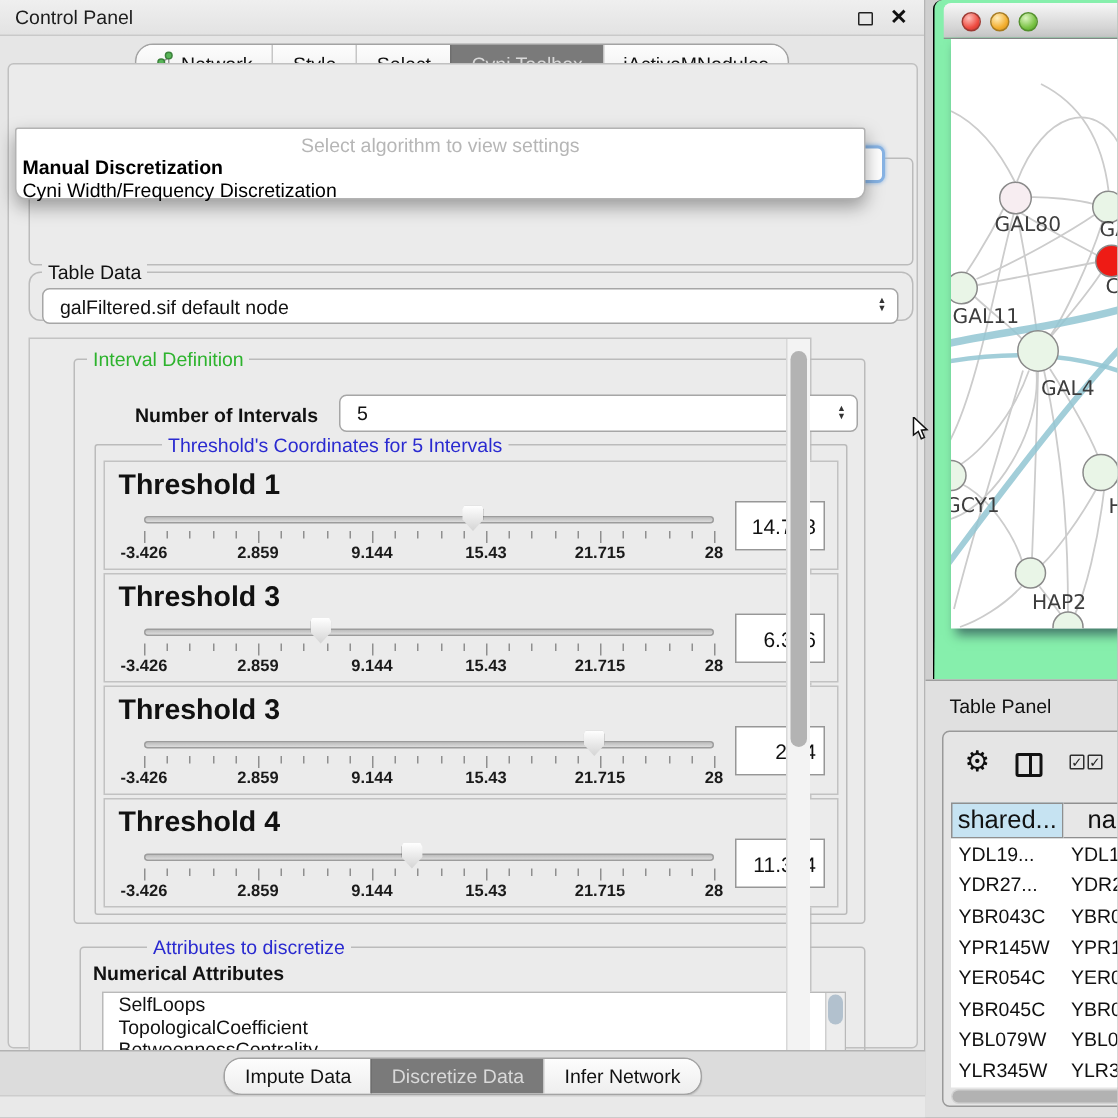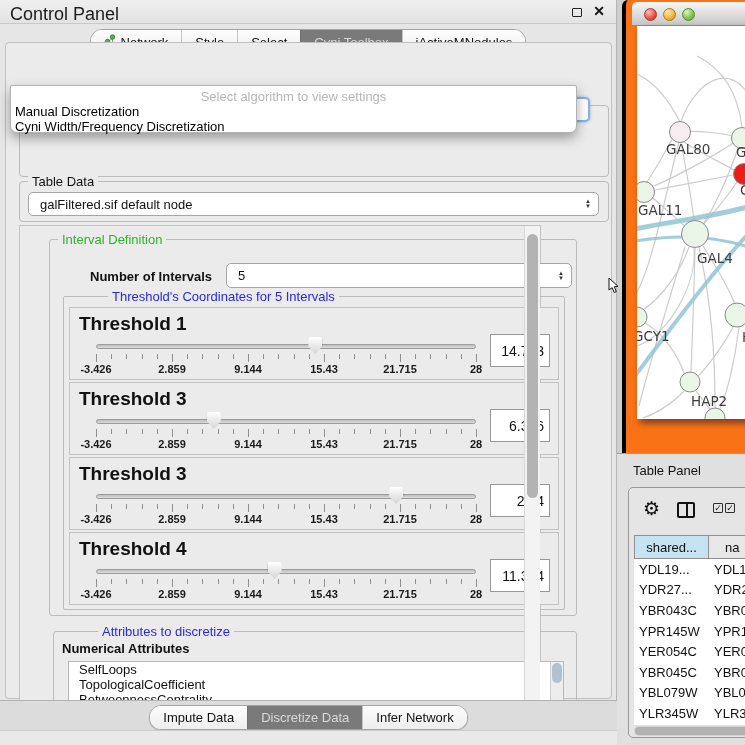--- a/index.html
+++ b/index.html
@@ -5,21 +5,21 @@
   * { margin:0; padding:0; box-sizing:border-box; }
   body { font-family:"Liberation Sans", sans-serif; background:#888; }
   .screen { position:relative; width:745px; height:745px; overflow:hidden;
             background:#cfcfcf; font-family:"Liberation Sans", sans-serif; }
 
   
   .control-panel { position:absolute; left:0; top:0; width:617px; height:745px;
                    background:#e6e6e6; border-right:1px solid #b5b5b5; }
   .cp-titlebar { position:absolute; left:0; top:0; width:100%; height:24px;
                  background:linear-gradient(#efefef,#e3e3e3); border-bottom:1px solid #c9c9c9; }
-  .cp-title { position:absolute; left:10px; top:4px; font-size:18px; color:#1c1c1c; }
+  .cp-title { position:absolute; left:10px; top:4px; font-size:13px; color:#1c1c1c; }
   .float-icon { position:absolute; right:34px; top:8px; width:10px; height:9px;
                 border:1.6px solid #222; border-radius:1px; }
   .close-icon { position:absolute; right:11px; top:3px; font-size:14px; font-weight:bold; color:#111; }
 
   .tab-group { display:inline-flex; border:1px solid #a3a3a3; border-radius:12px;
                overflow:hidden; background:#fafafa; box-shadow:0 1px 1px rgba(0,0,0,.15); }
   .tab { display:flex; align-items:center; gap:5px; padding:4px 13px; font-size:13px;
          color:#111; background:linear-gradient(#fdfdfd,#eeeeee); white-space:nowrap; }
   .tab + .tab { border-left:1px solid #c6c6c6; }
   .tab.sel { background:#7a7a7a; color:#d9d9d9; border-left-color:#6f6f6f; }
@@ -38,21 +38,21 @@
   .combo { position:absolute; background:#fff; border:1px solid #a6a6a6; border-radius:5px;
            font-size:13px; color:#111; display:flex; align-items:center; }
   .combo .val { padding-left:11px; flex:1; }
   .stepper { display:flex; flex-direction:column; align-items:center; justify-content:center;
              margin-right:7px; font-size:6px; line-height:5px; color:#333; }
 
   .algo-group { left:13px; top:62px; width:590px; height:72px; }
   .algo-combo-ring { left:21px; top:54px; width:563px; height:25px;
                      border:2px solid #87b3e4; box-shadow:0 0 3px #87b3e4; }
 
-  .tabledata-group { left:13px; top:138px; width:590px; height:41px; }
+  .tabledata-group { left:13px; top:138px; width:590px; height:33px;border-radius:8px; }
   .tabledata-combo { left:8px; top:10px; width:571px; height:24px; }
 
   .scroll-area { position:absolute; left:13px; top:182px; width:522px; height:515px;
                  border:1px solid #c4c4c4; background:#ebebeb; }
   .v-scrollbar { position:absolute; right:0; top:0; width:16px; height:100%;
                  background:#f3f3f3; border-left:1px solid #d8d8d8; }
   .v-thumb { position:absolute; left:2px; top:8px; width:11px; height:264px;
              background:#b3b3b3; border-radius:6px; }
 
   .interval-group { left:29px; top:13px; width:528px; height:377px; border-radius:3px; }
@@ -92,21 +92,21 @@
                border-radius:5px; font-size:13px; color:#111; font-family:inherit; }
 
   .bottom-bar { position:absolute; left:0; top:700px; width:617px; height:45px;
                 background:#dcdcdc; border-top:1px solid #b2b2b2; text-align:center; }
   .bottom-bar .tab-group { margin-top:4px; }
   .bottom-strip { position:absolute; left:0; bottom:0; width:100%; height:15px;
                   background:#e9e9e9; border-top:1px solid #cdcdcd; }
 
   
   .net-window { position:absolute; left:622px; top:0; width:123px; height:453px;
-                background:#f97316; border-left:4px solid #000000; border-radius:6px 0 0 0; }
+                background:#86efac; border-left:1px solid #000000; border-radius:6px 0 0 0; }
   .net-titlebar { position:absolute; left:6px; top:2px; width:117px; height:24px;
                   background:linear-gradient(#f7f7f7,#c7c7c7); border-radius:5px 0 0 0;
                   border-bottom:1px solid #8d8d8d; }
   .tl { position:absolute; top:6px; width:13px; height:13px; border-radius:50%; }
   .tl.red    { left:12px; background:radial-gradient(circle at 35% 28%,#ffc0ba,#ee4b40 62%,#b92f28); border:1px solid #9e3b34; }
   .tl.yellow { left:31px; background:radial-gradient(circle at 35% 28%,#ffeebb,#f3ae2f 62%,#cd8c1d); border:1px solid #a87c22; }
   .tl.green  { left:50px; background:radial-gradient(circle at 35% 28%,#dbf5c0,#79c244 62%,#4f9d26); border:1px solid #55912f; }
   .net-canvas { position:absolute; left:11px; top:26px; width:112px; height:393px; background:#fff;
                 box-shadow:3px 4px 7px rgba(0,0,40,.5); overflow:hidden; }
   .net-canvas svg { display:block; }
@@ -118,42 +118,42 @@
   .tp-window { position:absolute; left:11px; top:33px; width:130px; height:251px;
                background:#e5e5e5; border:1px solid #999; border-radius:5px; }
   .gear-icon { position:absolute; left:14px; top:11px; font-size:19px; color:#0e0e0e; line-height:19px; }
   .cols-icon { position:absolute; left:48px; top:14px; width:18px; height:16px;
                border:2px solid #121212; border-radius:2px; }
   .cols-icon i { position:absolute; left:50%; top:0; width:2px; height:100%; background:#121212; }
   .check-icons { position:absolute; left:84px; top:15px; display:flex; gap:2px; }
   .mini-check { width:10px; height:10px; border:1.4px solid #2e2e2e; border-radius:1px;
                 font-size:9px; line-height:8px; color:#222; text-align:center; }
   .tp-header { position:absolute; left:5px; top:47px; height:24px; display:flex; }
-  .tp-hcell { border:1px solid #8f8f8f; font-size:13px; color:#111; display:flex;
+  .tp-hcell { border:1px solid #8f8f8f; font-size:17px; color:#111; display:flex;
               align-items:center; justify-content:center; }
   .tp-hcell.sel { background:#c6e3f2; }
   .tp-hcell.plain { background:#e7e7e7; border-left:none; justify-content:flex-start; padding-left:16px; }
   .tp-body { position:absolute; left:5px; top:71px; width:120px; height:166px; background:#fff; overflow:hidden; }
   .tp-row { display:flex; height:20.6px; align-items:center; }
   .tp-row span { font-size:13px; color:#111; white-space:nowrap; }
   .tp-row .c1 { width:75px; padding-left:5px; }
   .tp-row .c2 { padding-left:5px; }
   .h-scrollbar { position:absolute; left:5px; top:238px; width:120px; height:10px;
                  background:#d3d3d3; border-radius:5px; }
   .h-thumb { position:absolute; left:1px; top:1px; width:96%; height:8px; background:#b2b2b2; border-radius:4px; }
 
   
   .algo-popup { position:absolute; left:10px; top:85px; width:567px; height:48px; background:#fff;
                 border:1px solid #b3b3b3; border-radius:2px 2px 7px 7px; z-index:50;
                 box-shadow:0 5px 12px rgba(0,0,0,.35); }
   .popup-placeholder { position:absolute; left:0; top:3px; width:100%; text-align:center;
                        font-size:13px; color:#b6b6b6; }
   .popup-opts { position:absolute; left:4px; top:18px; }
   .popup-opt { font-size:13px; color:#000; line-height:15px; white-space:nowrap; }
-  .popup-opt.bold { font-weight:normal; }
+  .popup-opt.bold { font-weight:bold; }
 
   .cursor { position:absolute; left:608px; top:278px; z-index:99; }
 </style>
 </head>
 <body>
 
 <div class="screen">
 
   <section class="control-panel">
     <div class="cp-titlebar">

